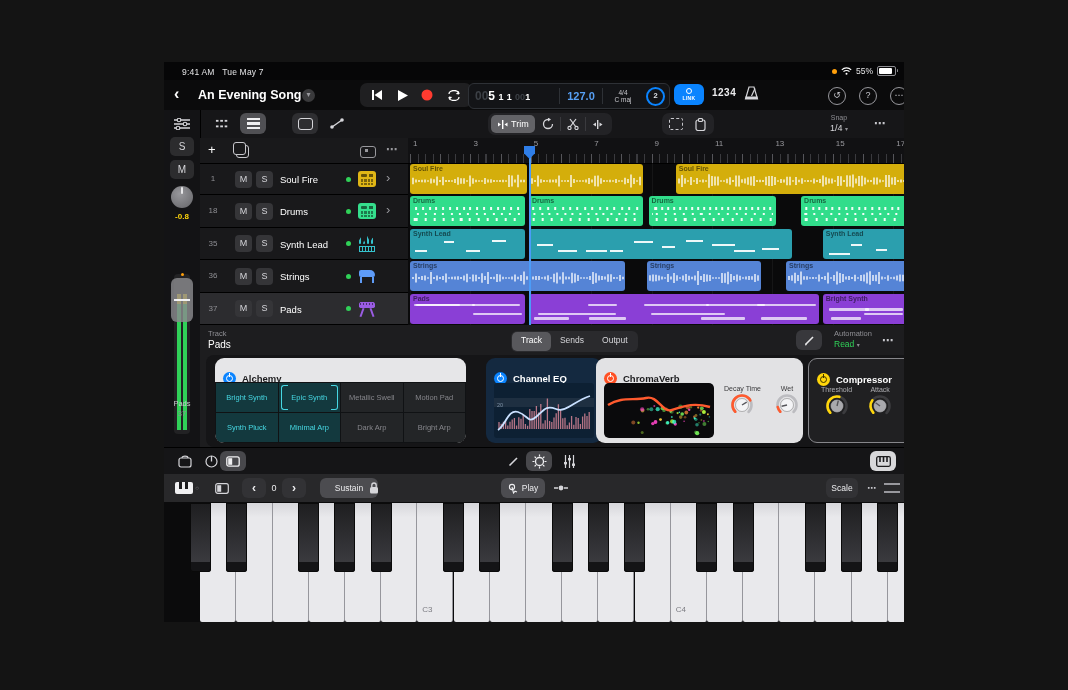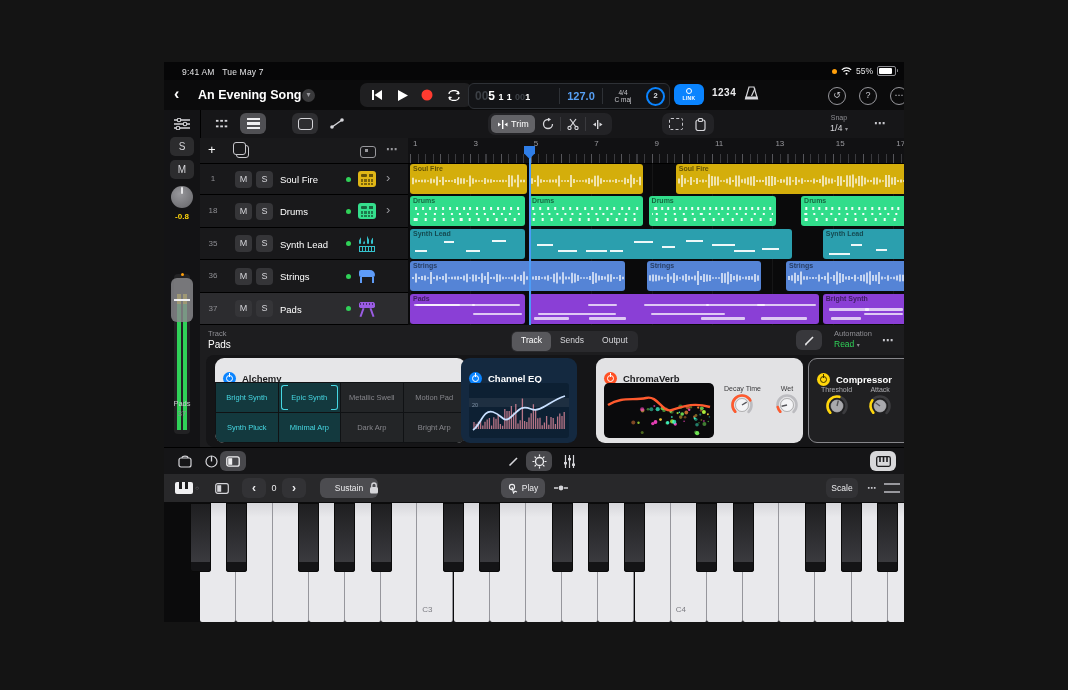--- a/index.html
+++ b/index.html
@@ -130,21 +130,21 @@
   .tname2{font-size:9.5px;font-weight:bold;}
   .alch{left:9px;width:251px;background:#e6e6e8;}
   .alchgrid{position:absolute;left:0;top:24px;right:0;bottom:0;display:grid;grid-template-columns:repeat(4,1fr);grid-template-rows:1fr 1fr;
             background:#101214;gap:1px;padding:1px;box-sizing:border-box;}
   .pcell{display:flex;align-items:center;justify-content:center;font-size:7.5px;background:#232527;color:#85858a;position:relative;}
   .pcell.teal{background:#13393e;color:#46d7e2;}
   .pcell.selected:before{content:"";position:absolute;left:2px;top:2px;bottom:2px;width:6px;
       border:1.6px solid #46d7e2;border-right:none;border-radius:3px 0 0 3px;}
   .pcell.selected:after{content:"";position:absolute;right:2px;top:2px;bottom:2px;width:6px;
       border:1.6px solid #46d7e2;border-left:none;border-radius:0 3px 3px 0;}
-  .cheq{left:255px;width:116px;background:#142940;}
+  .cheq{left:280px;width:116px;background:#142940;}
   .cveq{left:390px;width:207px;background:#e2e2e4;}
   .comp{left:602px;width:150px;background:#202022;border:1px solid #86868a;box-sizing:border-box;}
   .eqaxis{position:absolute;left:11px;top:44px;font-size:5.5px;color:#7f93a8;}
   .knobgrp{display:flex;flex-direction:column;align-items:center;gap:1px;}
   .knoblbl{font-size:7px;white-space:nowrap;}
   
   .bottombar{left:0;top:385px;width:740px;height:27px;background:#151517;border-top:1px solid #000;}
   .bbtn{position:absolute;top:3px;width:26px;height:20px;border-radius:6px;display:flex;align-items:center;justify-content:center;}
   .bb-on{background:#48484c;}
   .bb-light{background:#d8d8da;}

